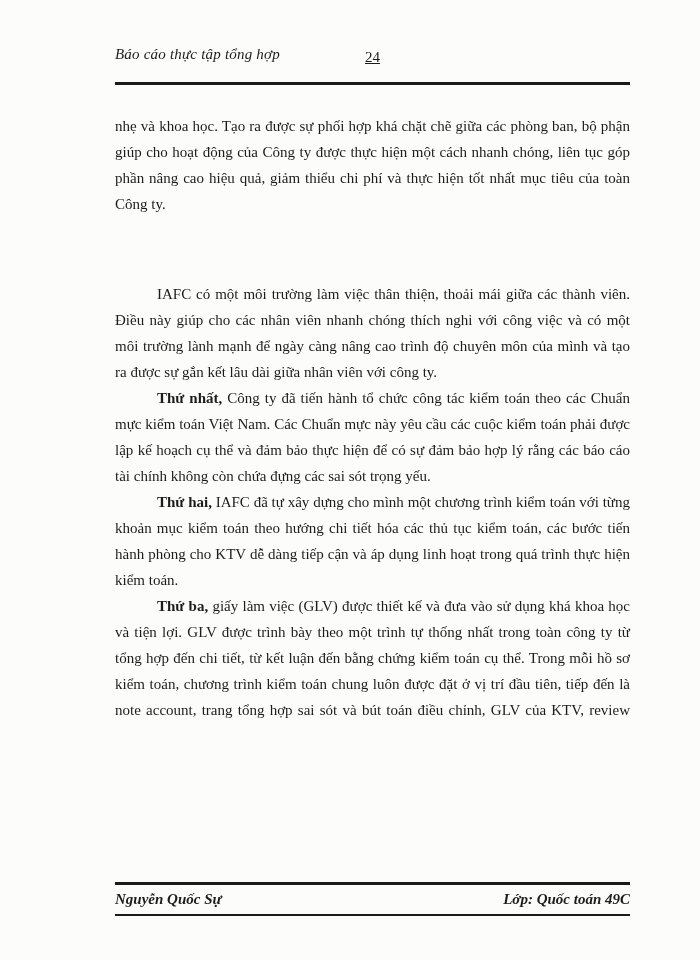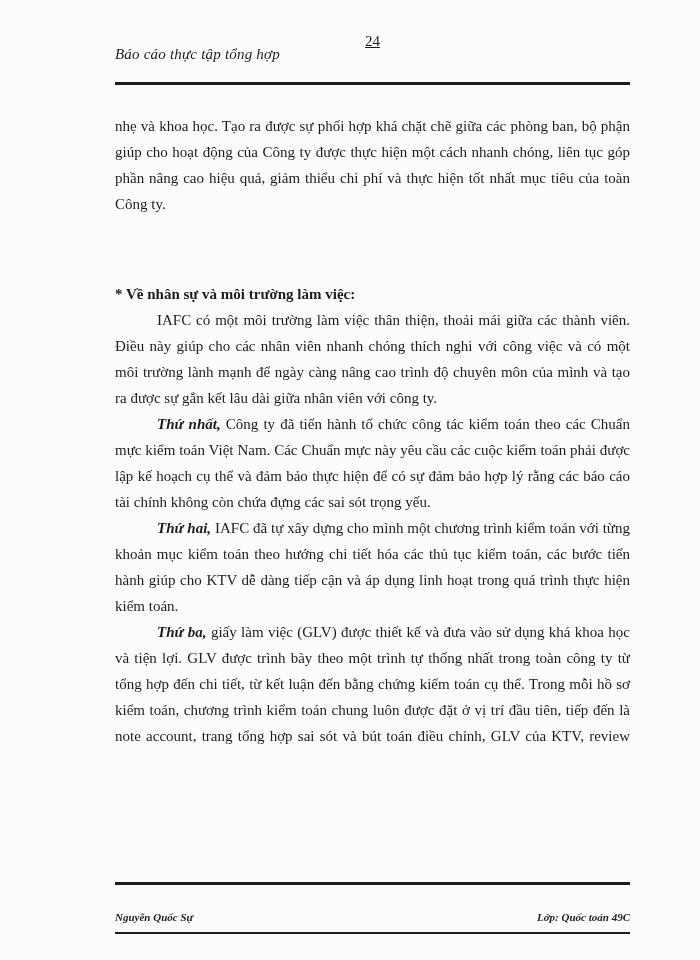--- a/index.html
+++ b/index.html
@@ -25,21 +25,21 @@
     line-height: 21px;
   }
   .header-title {
     font-style: italic;
     letter-spacing: 0.2px;
   }
   .header-page-number {
     position: absolute;
     left: 50%;
     transform: translateX(-50%);
-    top: 31px;
+    top: 47px;
     font-style: normal;
     text-decoration: underline;
   }
   .rule {
     height: 2.5px;
     background: #1b1b1b;
     margin-top: 17px;
   }
   
   .content {
@@ -51,71 +51,68 @@
   .para { margin: 0; }
   .indent { text-indent: 42px; }
   .spacer { height: 64px; }
   .heading {
     font-weight: bold;
     margin: 0;
     text-align: left;
   }
   .lead {
     font-weight: bold;
-    font-style: italic;
   }
   .continues { text-align-last: justify; }
   
   .footer {
     position: absolute;
     left: 115px;
     right: 70px;
     top: 882px;
   }
   .footer .rule { margin-top: 0; }
   .footer-row {
     display: flex;
     justify-content: space-between;
     align-items: flex-end;
-    font-size: 11px;
+    font-size: 15px;
     font-weight: bold;
     font-style: italic;
     line-height: 29px;
-    margin-top: 18px;
   }
 </style>
 </head>
 <body>
 
 <div class="page">
 
   <div class="header">
     <span class="header-title">Báo cáo thực tập tổng hợp</span>
     <span class="header-page-number">24</span>
   </div>
   <div class="rule"></div>
 
   <div class="content">
 
     <p class="para">nhẹ và khoa học. Tạo ra được sự phối hợp khá chặt chẽ giữa các phòng ban, bộ phận giúp cho hoạt động của Công ty được thực hiện một cách nhanh chóng, liên tục góp phần nâng cao hiệu quả, giảm thiểu chi phí và thực hiện tốt nhất mục tiêu của toàn Công ty.</p>
 
     <div class="spacer"></div>
 
-    <p class="heading">* Về nhân sự và môi trường làm việc:</p>
 
 
     <p class="para indent">IAFC có một môi trường làm việc thân thiện, thoải mái giữa các thành viên. Điều này giúp cho các nhân viên nhanh chóng thích nghi với công việc và có một môi trường lành mạnh để ngày càng nâng cao trình độ chuyên môn của mình và tạo ra được sự gắn kết lâu dài giữa nhân viên với công ty.</p>
 
 
     <p class="para indent">
       <span class="lead">Thứ nhất,</span><span> Công ty đã tiến hành tổ chức công tác kiểm toán theo các Chuẩn mực kiểm toán Việt Nam. Các Chuẩn mực này yêu cầu các cuộc kiểm toán phải được lập kế hoạch cụ thể và đảm bảo thực hiện để có sự đảm bảo hợp lý rằng các báo cáo tài chính không còn chứa đựng các sai sót trọng yếu.</span>
     </p>
 
     <p class="para indent">
-      <span class="lead">Thứ hai,</span><span> IAFC đã tự xây dựng cho mình một chương trình kiểm toán với từng khoản mục kiểm toán theo hướng chi tiết hóa các thủ tục kiểm toán, các bước tiến hành giúp cho KTV dễ dàng tiếp cận và áp dụng linh hoạt trong quá trình thực hiện kiểm toán.</span>
+      <span class="lead">Thứ hai,</span><span> IAFC đã tự xây dựng cho mình một chương trình kiểm toán với từng khoản mục kiểm toán theo hướng chi tiết hóa các thủ tục kiểm toán, các bước tiến hành phòng cho KTV dễ dàng tiếp cận và áp dụng linh hoạt trong quá trình thực hiện kiểm toán.</span>
     </p>
 
     <p class="para indent continues">
       <span class="lead">Thứ ba,</span><span> giấy làm việc (GLV) được thiết kế và đưa vào sử dụng khá khoa học và tiện lợi. GLV được trình bày theo một trình tự thống nhất trong toàn công ty từ tổng hợp đến chi tiết, từ kết luận đến bằng chứng kiểm toán cụ thể. Trong mỗi hồ sơ kiểm toán, chương trình kiểm toán chung luôn được đặt ở vị trí đầu tiên, tiếp đến là note account, trang tổng hợp sai sót và bút toán điều chỉnh, GLV của KTV, review</span>
     </p>
 
   </div>
 
   <div class="footer">
     <div class="rule"></div>

